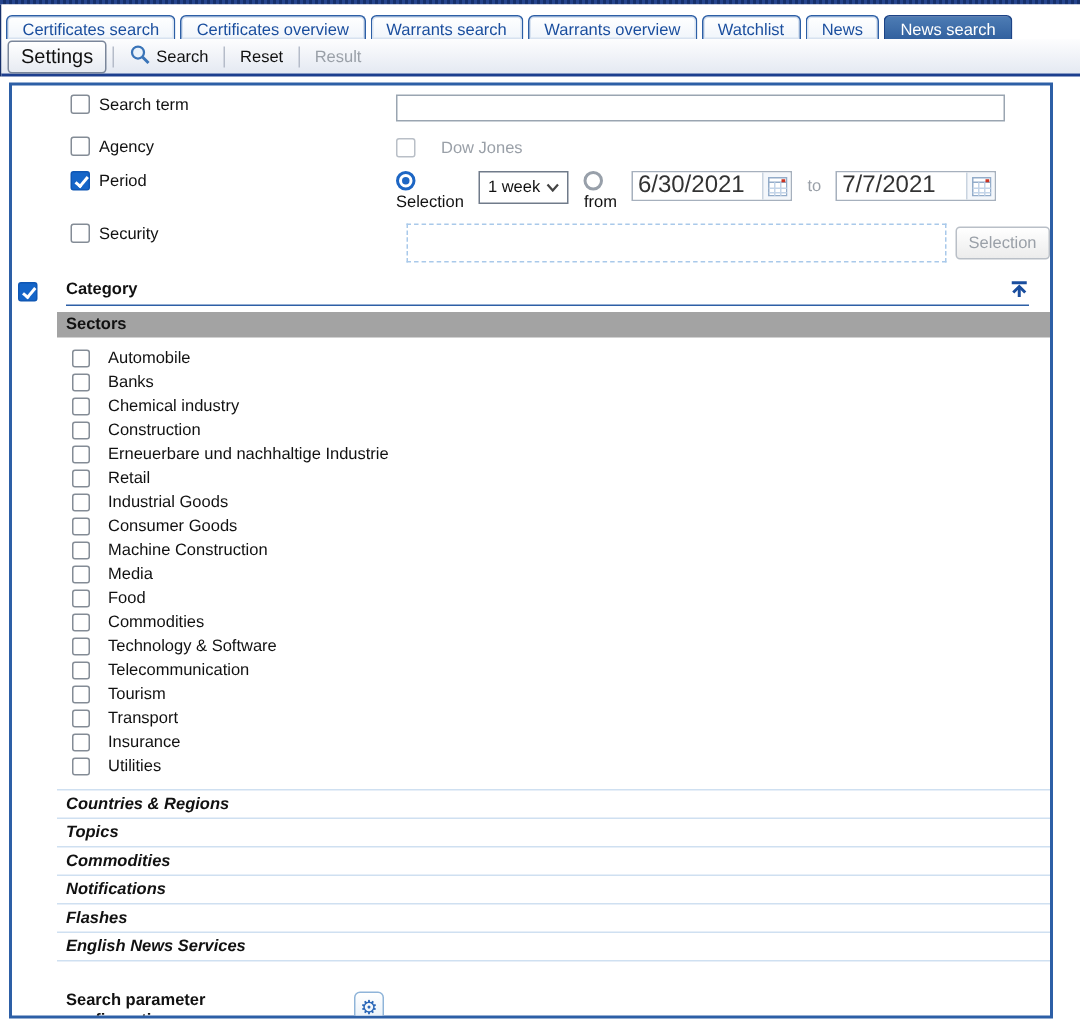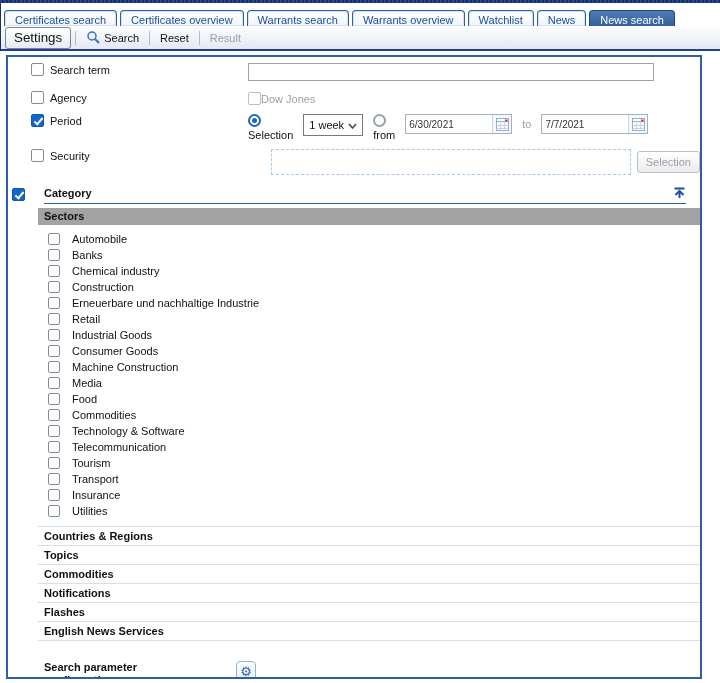--- a/index.html
+++ b/index.html
@@ -25,21 +25,21 @@
     background:linear-gradient(#fdfdfe,#e4e9f2); border-bottom:2px solid #1d3f8f; }
   .tb-btn { border:1px solid #7a869a; border-radius:3px; padding:2px 8px 3px;
     background:linear-gradient(#fff,#e7ebf2); color:#111;text-align:right; }
   .tb-item { display:flex; align-items:center; gap:4px; padding:2px 6px; color:#111; }
   .tb-item.disabled { color:#9aa0a8; }
   .tb-sep { width:1px; height:14px; background:#b5bcc9; margin:0 4px; }
 
   
   .panel { margin:4px 0 0 6px; width:696px; height:624px; border:2px solid #2d5fa6; background:#fff; overflow:hidden; }
 
-  .form-row { display:flex; align-items:flex-start; margin-left:23px; }
+  .form-row { display:flex; align-items:flex-start; margin-left:39px; }
   .row-left { width:217px; display:flex; align-items:center; gap:6px; }
   .row-right { display:flex; align-items:flex-start; }
 
   
   .cb { width:13px; height:13px; border:1px solid #848c96; border-radius:2px;
     background:#fff; display:inline-block; position:relative; flex:none; }
   .cb.checked { background:#1565c8; border-color:#0f57b4; }
   .cb.checked::after { content:""; position:absolute; left:4px; top:1px; width:3px; height:7px;
     border:solid #fff; border-width:0 2px 2px 0; transform:rotate(40deg); }
   .cb.disabled { border-color:#b9bfc7; }
@@ -56,21 +56,21 @@
 
   .gray-label { color:#9aa0a8; }
 
   
   .radio-stack { display:flex; flex-direction:column; gap:2px; }
   .dropdown { width:60px; height:22px; border:1px solid #707b8a; background:#fff;
     display:flex; align-items:center; justify-content:space-between; padding:0 5px; }
   .date-field { width:107px; height:20px; border:1px solid #a6b0bd; background:#fff;
     display:flex; align-items:center; }
   .date-field input { border:none; outline:none; flex:1; min-width:0; font-family:"Liberation Sans",sans-serif;
-    font-size:10px; color:#333; padding:0 3px; }
+    font-size:16px; color:#333; padding:0 3px; }
   .cal-btn { width:19px; height:18px; border-left:1px solid #c9d4e0; background:#f4f7fb;
     display:flex; align-items:center; justify-content:center; flex:none; }
 
   
   .dashed-box { width:360px; height:26px; border:1px dashed #a9c9ea; background:#fff; }
   .sel-btn { margin-left:6px; height:22px; padding:0 8px; border:1px solid #b9bfc7; border-radius:3px;
     background:linear-gradient(#fff,#ececec); color:#9aa0a8; font-size:11px; }
 
   
   .category-row { display:flex; align-items:flex-start; margin:12px 0 0 4px; }
@@ -80,21 +80,21 @@
   .category-title { font-weight:bold; }
   .collapse-btn { margin-left:auto; display:flex; align-items:center; }
 
   .sectors-header { margin:4px 0 0 30px; width:664px; background:#a3a3a3; font-weight:bold;
     padding:2px 6px 3px; }
 
   .sector-list { margin:6px 0 0 40px; }
   .sector-row { display:flex; align-items:center; height:16px; gap:12px; cursor:default; }
   .sector-row .cb { width:12px; height:12px; }
 
-  .collapsed-sections { margin:7px 0 0 30px; width:664px; border-top:1px solid #cfe0f1; }
+  .collapsed-sections { margin:7px 0 0 30px; width:664px; border-top:1px solid #cfe0f1;font-style:italic; }
   .section-header { height:19px; line-height:18px; font-weight:bold; padding-left:6px;
     border-bottom:1px solid #cfe0f1; cursor:default; }
 
   .footer-row { display:flex; align-items:flex-start; margin:20px 0 0 36px; }
   .footer-label { width:150px; font-weight:bold; line-height:13px; }
   .gear-btn { margin-left:42px; width:20px; height:20px; border:1px solid #8fb4d9; border-radius:4px;
     background:linear-gradient(#fff,#e8f0f8); display:flex; align-items:center; justify-content:center;
     color:#2a67b8; font-size:13px; line-height:13px; }
 </style>
 </head>
@@ -142,21 +142,21 @@
     <div class="row-right">
       <input class="text-input" type="text" value="" style="">
     </div>
   </div>
 
   <div class="form-row" style="margin-top:10px;">
     <div class="row-left">
       <span class="cb"></span>
       <span>Agency</span>
     </div>
-    <div class="row-right" style="align-items:center; gap:0; margin-top:1px;">
+    <div class="row-right" style="align-items:center; gap:17px; margin-top:1px;">
       <span class="cb disabled"></span>
       <span class="gray-label">Dow Jones</span>
     </div>
   </div>
 
   <div class="form-row" style="margin-top:9px;">
     <div class="row-left">
       <span class="cb checked"></span>
       <span>Period</span>
     </div>

